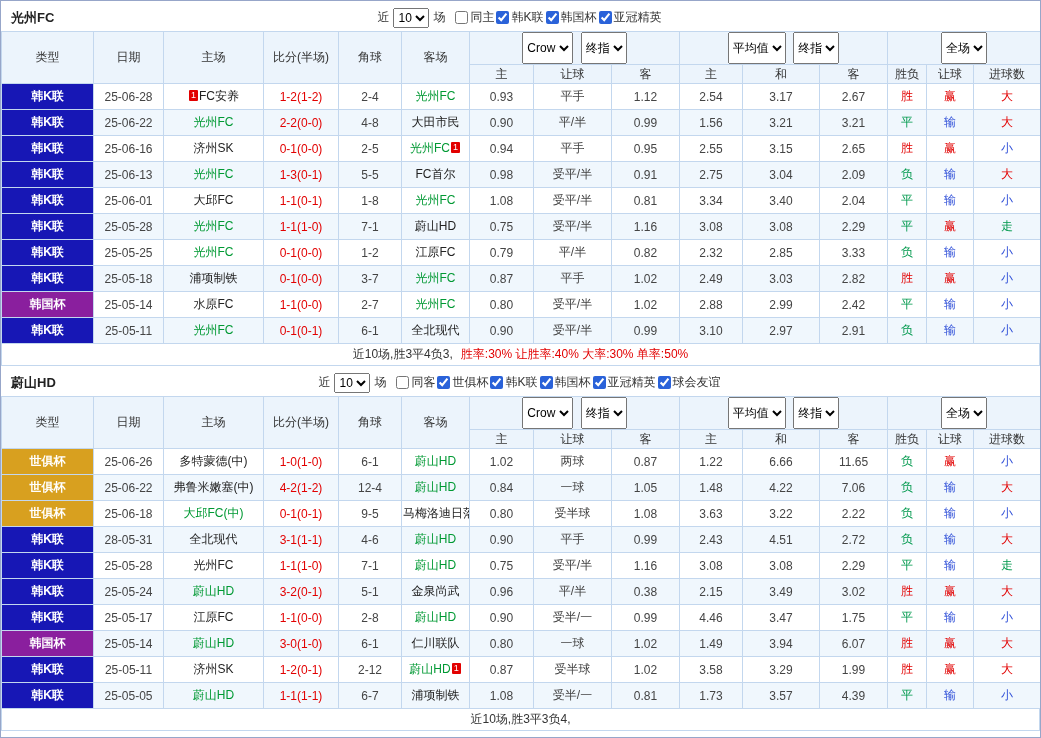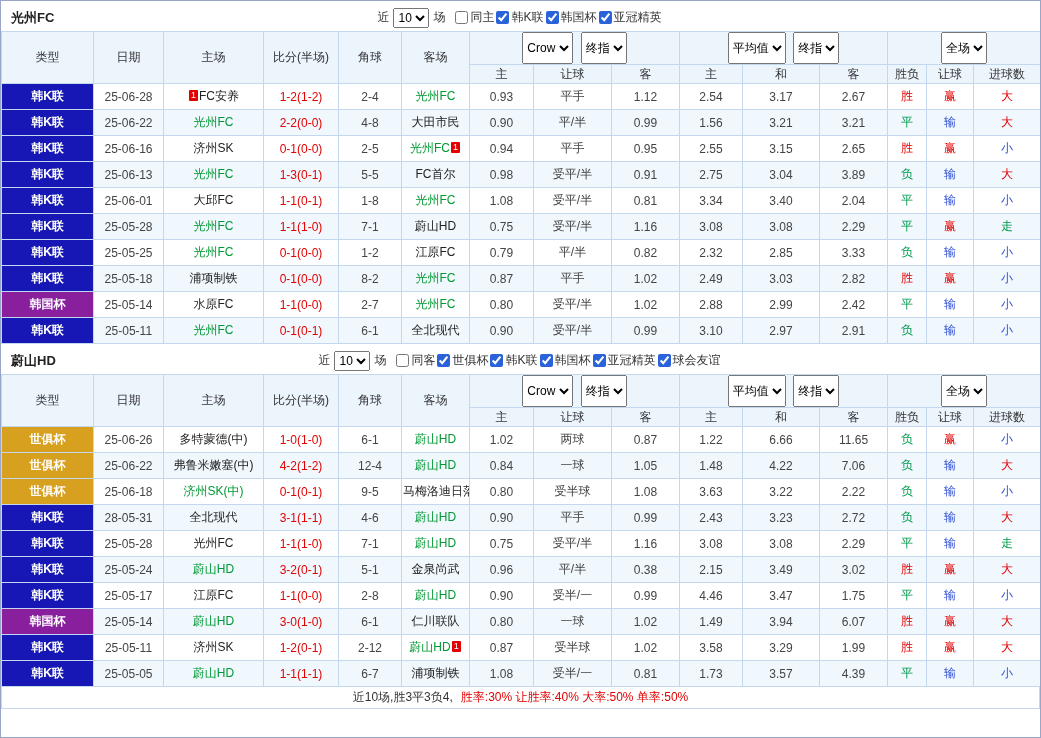--- a/index.html
+++ b/index.html
@@ -178,21 +178,21 @@
             <td>25-06-13</td>
             <td class="team-cell"><span class="team focus">光州FC</span></td>
             <td class="score">1-3(0-1)</td>
             <td>5-5</td>
             <td class="team-cell"><span class="team">FC首尔</span></td>
             <td class="odd">0.98</td>
             <td class="odd">受平/半</td>
             <td class="odd">0.91</td>
             <td class="avg">2.75</td>
             <td class="avg">3.04</td>
-            <td class="avg">3.89</td>
+            <td class="avg">2.09</td>
             <td class="result" style="color: rgb(0, 153, 77);">负</td>
             <td class="result" style="color: rgb(47, 79, 216);">输</td>
             <td class="result" style="color: rgb(226, 0, 0);">大</td>
           </tr>
           <tr>
             <td class="league-cell" style="background: rgb(23, 23, 181);">韩K联</td>
             <td>25-06-01</td>
             <td class="team-cell"><span class="team">大邱FC</span></td>
             <td class="score">1-1(0-1)</td>
             <td>1-8</td>
@@ -239,21 +239,21 @@
             <td class="avg">3.33</td>
             <td class="result" style="color: rgb(0, 153, 77);">负</td>
             <td class="result" style="color: rgb(47, 79, 216);">输</td>
             <td class="result" style="color: rgb(47, 79, 216);">小</td>
           </tr>
           <tr class="alt">
             <td class="league-cell" style="background: rgb(23, 23, 181);">韩K联</td>
             <td>25-05-18</td>
             <td class="team-cell"><span class="team">浦项制铁</span></td>
             <td class="score">0-1(0-0)</td>
-            <td>8-2</td>
+            <td>3-7</td>
             <td class="team-cell"><span class="team focus">光州FC</span></td>
             <td class="odd">0.87</td>
             <td class="odd">平手</td>
             <td class="odd">1.02</td>
             <td class="avg">2.49</td>
             <td class="avg">3.03</td>
             <td class="avg">2.82</td>
             <td class="result" style="color: rgb(226, 0, 0);">胜</td>
             <td class="result" style="color: rgb(226, 0, 0);">赢</td>
             <td class="result" style="color: rgb(47, 79, 216);">小</td>
@@ -287,20 +287,24 @@
             <td class="odd">0.99</td>
             <td class="avg">3.10</td>
             <td class="avg">2.97</td>
             <td class="avg">2.91</td>
             <td class="result" style="color: rgb(0, 153, 77);">负</td>
             <td class="result" style="color: rgb(47, 79, 216);">输</td>
             <td class="result" style="color: rgb(47, 79, 216);">小</td>
           </tr>
         </tbody>
     </table>
+    <div class="summary">
+      <span>近10场,胜3平4负3,</span>
+      <span class="rates">胜率:30% 让胜率:40% 大率:30% 单率:50%</span>
+    </div>
   </div>
 
   <div class="section">
     <div class="section-head">
       <span class="team-title">蔚山HD</span>
       <div class="filters">
         <span>近</span>
         <select><option>10</option></select>
         <span>场</span>
         <span class="cb-wrap">
@@ -412,21 +416,21 @@
             <td class="avg">1.48</td>
             <td class="avg">4.22</td>
             <td class="avg">7.06</td>
             <td class="result" style="color: rgb(0, 153, 77);">负</td>
             <td class="result" style="color: rgb(47, 79, 216);">输</td>
             <td class="result" style="color: rgb(226, 0, 0);">大</td>
           </tr>
           <tr>
             <td class="league-cell" style="background: rgb(216, 160, 31);">世俱杯</td>
             <td>25-06-18</td>
-            <td class="team-cell"><span class="team focus">济州SK(中)</span></td>
+            <td class="team-cell"><span class="team focus">大邱FC(中)</span></td>
             <td class="score">0-1(0-1)</td>
             <td>9-5</td>
             <td class="team-cell"><span class="team">马梅洛迪日落</span></td>
             <td class="odd">0.80</td>
             <td class="odd">受半球</td>
             <td class="odd">1.08</td>
             <td class="avg">3.63</td>
             <td class="avg">3.22</td>
             <td class="avg">2.22</td>
             <td class="result" style="color: rgb(0, 153, 77);">负</td>
@@ -437,21 +441,21 @@
             <td class="league-cell" style="background: rgb(23, 23, 181);">韩K联</td>
             <td>28-05-31</td>
             <td class="team-cell"><span class="team">全北现代</span></td>
             <td class="score">3-1(1-1)</td>
             <td>4-6</td>
             <td class="team-cell"><span class="team focus">蔚山HD</span></td>
             <td class="odd">0.90</td>
             <td class="odd">平手</td>
             <td class="odd">0.99</td>
             <td class="avg">2.43</td>
-            <td class="avg">3.23</td>
+            <td class="avg">4.51</td>
             <td class="avg">2.72</td>
             <td class="result" style="color: rgb(0, 153, 77);">负</td>
             <td class="result" style="color: rgb(47, 79, 216);">输</td>
             <td class="result" style="color: rgb(226, 0, 0);">大</td>
           </tr>
           <tr>
             <td class="league-cell" style="background: rgb(23, 23, 181);">韩K联</td>
             <td>25-05-28</td>
             <td class="team-cell"><span class="team">光州FC</span></td>
             <td class="score">1-1(1-0)</td>
@@ -549,17 +553,16 @@
             <td class="avg">3.57</td>
             <td class="avg">4.39</td>
             <td class="result" style="color: rgb(0, 153, 77);">平</td>
             <td class="result" style="color: rgb(47, 79, 216);">输</td>
             <td class="result" style="color: rgb(47, 79, 216);">小</td>
           </tr>
         </tbody>
     </table>
     <div class="summary">
       <span>近10场,胜3平3负4,</span>
-      <span class="rates">胜率:30% 让胜率:40% 大率:50% 单率:50%</span>
     </div>
   </div>
 
 </div>
 
 </body></html>

